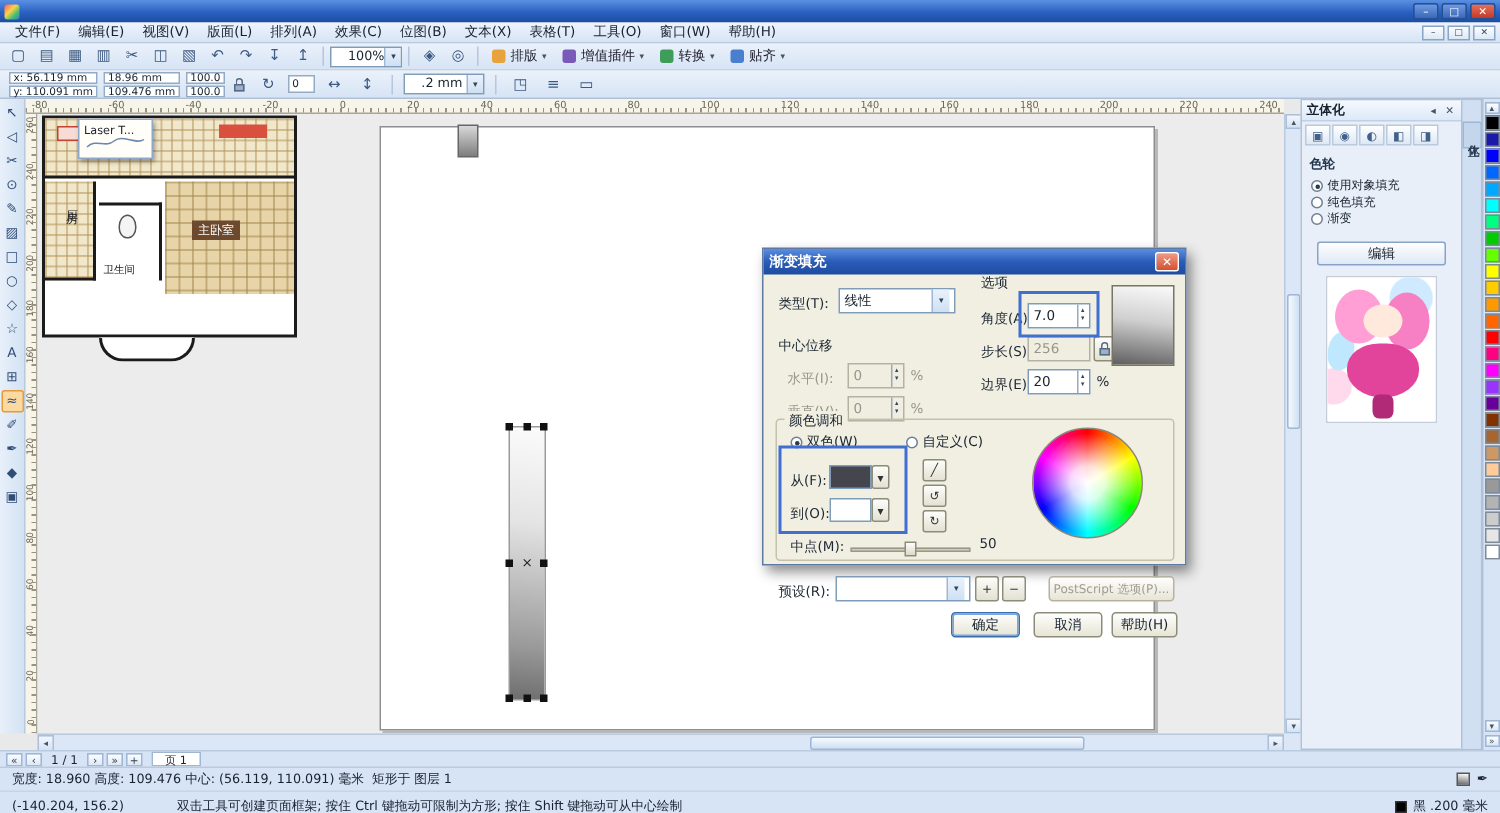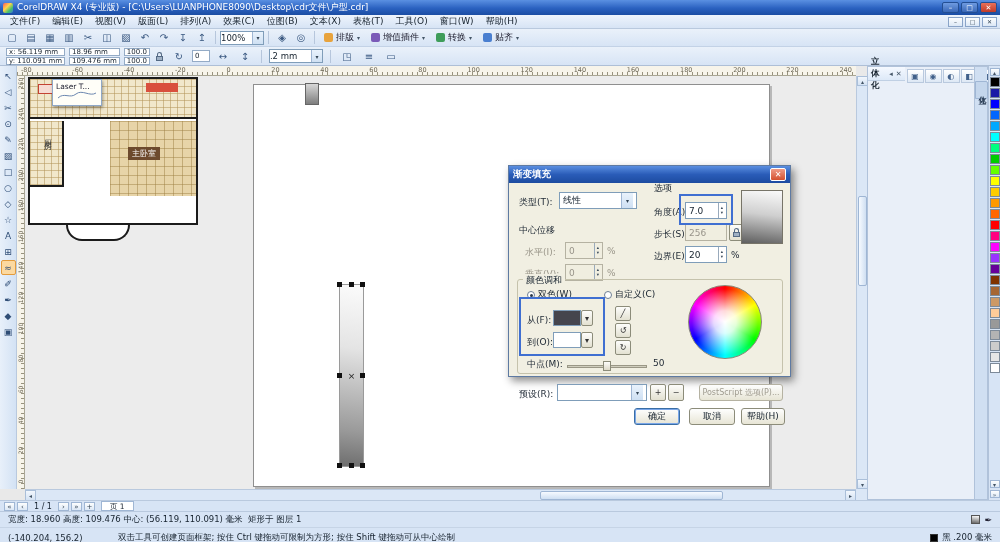--- a/index.html
+++ b/index.html
@@ -19,21 +19,21 @@
   .menu-items{display:flex;}
   .menu-item{padding:0 6px;white-space:nowrap;}
   .doc-controls{margin-left:auto;display:flex;gap:2px;padding-right:3px;}
   .doc-btn{width:15px;height:10px;border:1px solid #8aa4c8;background:linear-gradient(#fdfefe,#dce8f6);font-size:6px;line-height:8px;text-align:center;color:#345;}
 
   
   .toolbar1{position:absolute;left:0;top:29px;width:100%;height:18px;background:linear-gradient(#eaf1fa,#d7e4f5);border-bottom:1px solid #c3d2e6;display:flex;align-items:center;padding-left:3px;gap:1px;}
   .tb-group{display:flex;gap:1px;align-items:center;}
   .tb-icon{width:18px;height:16px;display:flex;align-items:center;justify-content:center;color:#3c5a82;font-size:10px;}
   .tb-sep{width:1px;height:13px;background:#b6c6dc;margin:0 3px;flex:0 0 auto;}
-  .combo{background:#fff;border:1px solid #7f9db9;height:14px;display:flex;align-items:center;font-size:8.5px;padding-left:0;min-width:44px;}
+  .combo{background:#fff;border:1px solid #7f9db9;height:14px;display:flex;align-items:center;font-size:8.5px;padding-left:11px;min-width:44px;}
   .combo .arrow{margin-left:auto;width:11px;height:100%;background:linear-gradient(#e9f2fc,#cfe0f3);border-left:1px solid #9fb6d4;display:flex;align-items:center;justify-content:center;font-size:6px;color:#345;}
   .tb-textbtn{display:flex;align-items:center;gap:3px;height:16px;padding:0 5px;font-size:9px;color:#223;white-space:nowrap;}
   .tb-bullet{width:9px;height:9px;border-radius:2px;flex:0 0 auto;}
   .tb-mini-arrow{font-size:6px;color:#456;}
 
   .propbar{position:absolute;left:0;top:47px;width:100%;height:19px;background:linear-gradient(#eaf1fa,#d7e4f5);border-bottom:1px solid #aebfd6;display:flex;align-items:center;padding-left:6px;gap:4px;font-size:7.5px;}
   .pb-stack{display:flex;flex-direction:column;gap:1px;}
   .mini-field{background:#fff;border:1px solid #94abc6;font-size:7px;line-height:6px;height:8px;padding:0 2px;white-space:nowrap;}
   .lockw{display:flex;flex-direction:column;align-items:center;justify-content:center;width:12px;height:16px;}
   .lock-shackle{width:5px;height:4px;border:1px solid #556a84;border-bottom:none;border-radius:3px 3px 0 0;}
@@ -97,21 +97,21 @@
   .sb-row+.sb-row{border-top:1px solid #c6d4e6;height:21px;}
   .sb-size{width:240px;}
   .sb-cursor{width:110px;}
   .sb-right{margin-left:auto;display:flex;align-items:center;gap:4px;}
   .sb-fill-swatch{width:9px;height:9px;background:linear-gradient(187deg,#fff,#666);border:1px solid #555;display:inline-block;}
   .sb-outline-swatch{width:8px;height:8px;background:#000;border:1px solid #333;display:inline-block;}
   .sb-pen{font-size:9px;color:#223;}
 
   
   .docker{position:absolute;left:867px;top:66px;width: 121px;height:434px;background:#e9eff8;border:1px solid #b0c2da;display:flex;}
-  .docker-main{flex:1;display:flex;flex-direction:row;min-width:0;}
+  .docker-main{flex:1;display:flex;flex-direction:column;min-width:0;}
   .docker-header{height:14px;display:flex;align-items:center;gap:2px;font-size:8.5px;font-weight:bold;padding:0 3px;background:linear-gradient(#f5f9ff,#dde9f8);border-bottom:1px solid #c0d0e4;}
   .dk-hbtn{margin-left:auto;font-size:7px;color:#456;width:9px;text-align:center;}
   .dk-hbtn+.dk-hbtn{margin-left:0;}
   .docker-icons{display:flex;gap:1px;padding:2px 2px 3px;}
   .dk-icon{width:17px;height:14px;border:1px solid #b9c9de;background:linear-gradient(#ffffff,#dde8f5);display:flex;align-items:center;justify-content:center;font-size:8px;color:#41608a;}
   .docker-section{font-size:8.5px;padding:4px 5px 2px;font-weight:bold;color:#23364e;}
   .dk-row{display:flex;align-items:flex-start;gap:3px;font-size:8px;padding:1px 6px;line-height:9px;}
   .dk-row.disabled{color:#9aa4b2;}
   .radio{width:8px;height:8px;border:1px solid #6e7f93;border-radius:50%;background:#fff;position:relative;flex:0 0 auto;margin-top:0.5px;}
   .radio.sel::after{content:"";position:absolute;left:2px;top:2px;width:3px;height:3px;background:#2c3a4a;border-radius:50%;}
@@ -161,21 +161,20 @@
   .btn.dis{color:#a09c90;border-color:#b5b2a2;}
   .annotation{position:absolute;border:2px solid #3f6fd1;z-index:20;pointer-events:none;}
 </style>
 </head>
 <body>
 
 <div id="root">
 
   <div class="titlebar">
     <div class="title-logo"></div>
-    <span class="ttl">CorelDRAW X4 (专业版) - [C:\Users\LUANPHONE8090\Desktop\cdr文件\户型.cdr]</span>
     <div class="win-controls">
       <div class="win-btn">–</div>
       <div class="win-btn">□</div>
       <div class="win-btn close">✕</div>
     </div>
   </div>
 
   <div class="menubar">
     <div class="menu-items">
         <span class="menu-item">文件(F)</span>
@@ -342,20 +341,24 @@
 
   <div class="canvas">
     <div class="page"></div>
 
     <div class="floorplan">
       <div class="fp-top tiles"></div>
       <div class="fp-red1"></div>
       <div class="fp-red2"></div>
       <div class="fp-kitchen tiles">
         <span class="fp-vlabel">厨房</span>
+      </div>
+      <div class="fp-bath">
+        <div class="fp-toilet"></div>
+        <span class="fp-label">卫生间</span>
       </div>
       <div class="fp-master tiles2">
         <span class="fp-master-label">主卧室</span>
       </div>
       <div class="fp-balcony"></div>
     </div>
 
     <div class="tooltip">
       <span>Laser T...</span>
       <svg width="42" height="9">

